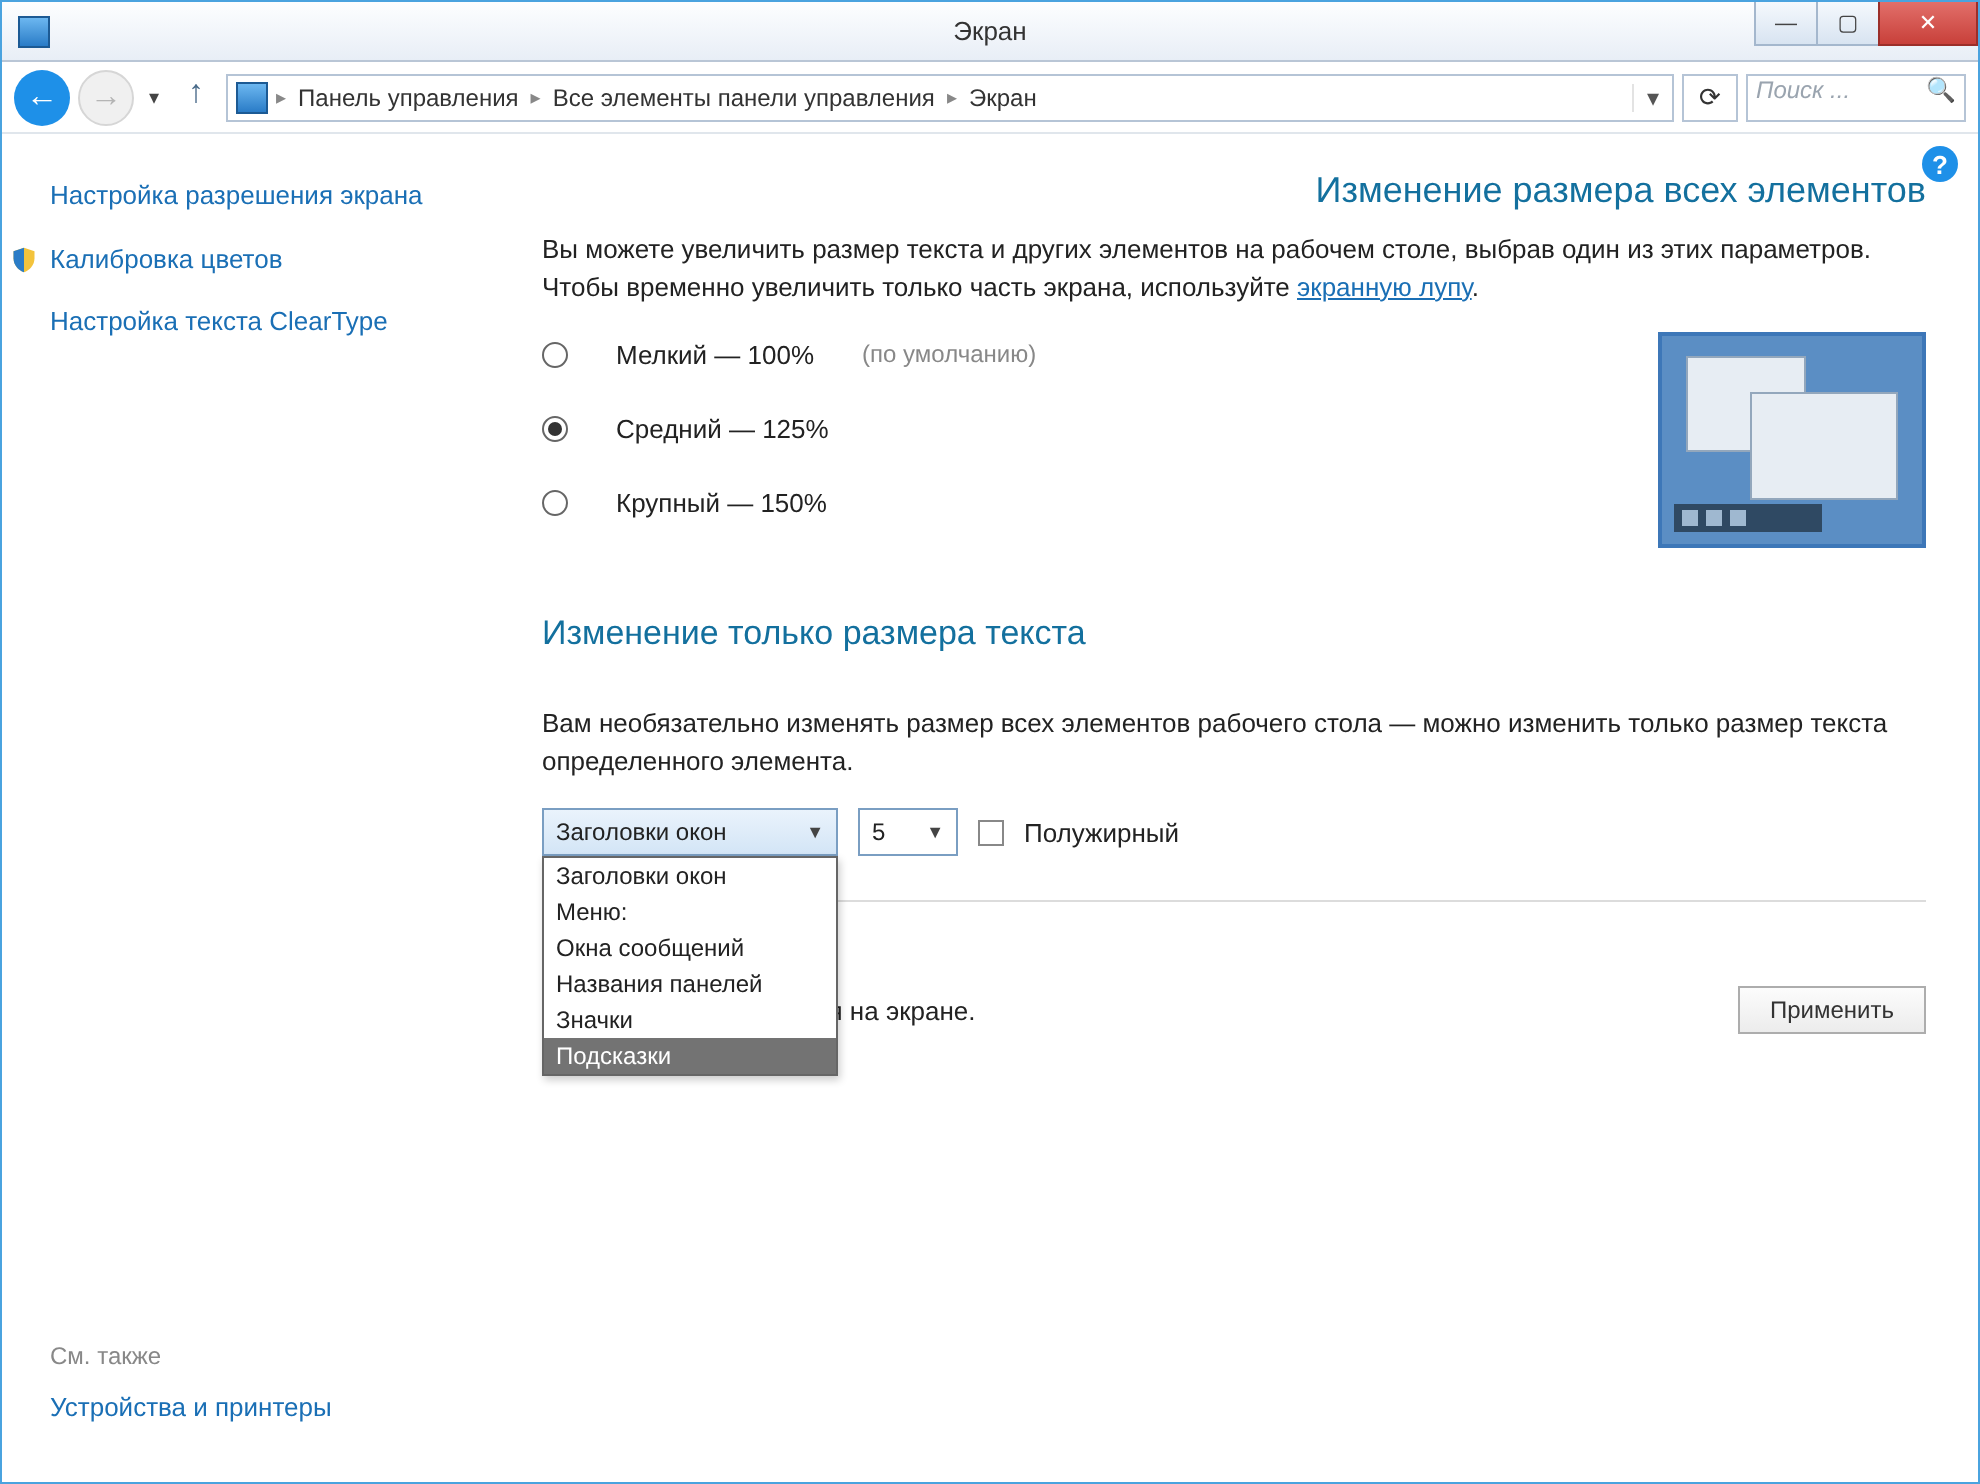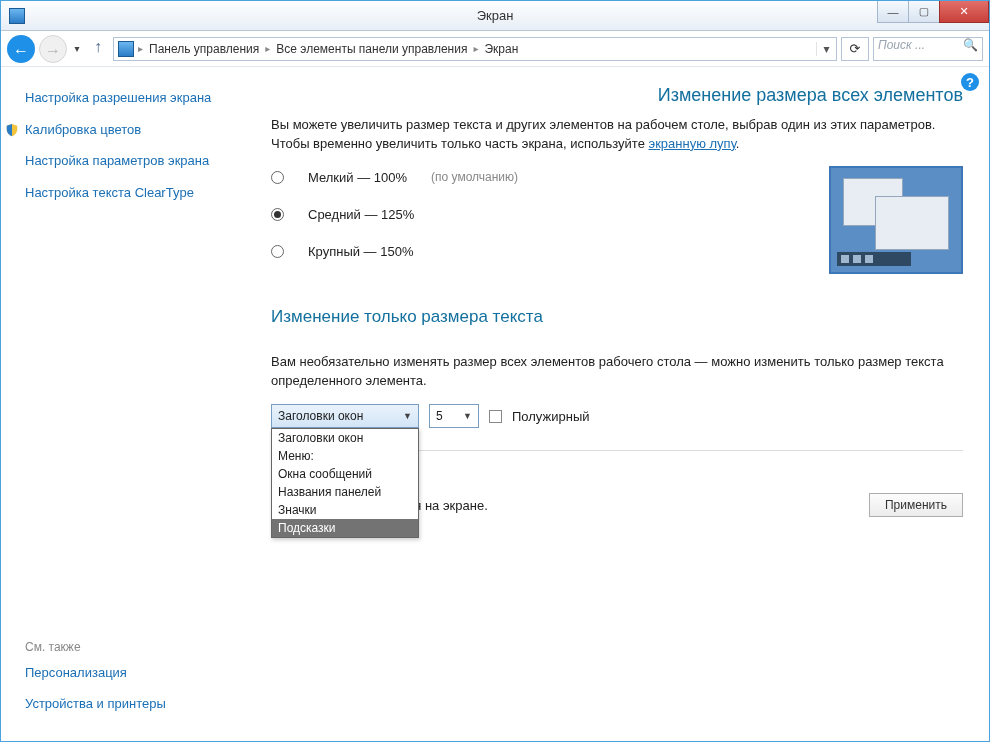--- a/index.html
+++ b/index.html
@@ -276,25 +276,23 @@
 <div class="content">
   <div class="sidebar">
     <div class="link">Настройка разрешения экрана</div>
     <div class="link with-shield">
       <svg class="shield-icon" viewBox="0 0 16 16">
           <path fill="#f3c33c" d="M8 1l6 2v4c0 4-3 7-6 8-3-1-6-4-6-8V3z"></path>
           <path fill="#2a7cc7" d="M8 1v14c-3-1-6-4-6-8V3z"></path>
         </svg>
       <span>Калибровка цветов</span>
     </div>
-    <div class="link">Настройка параметров экрана</div>
     <div class="link">Настройка текста ClearType</div>
     <div class="sidebar-spacer"></div>
     <div class="see-also">См. также</div>
-    <div class="link">Персонализация</div>
     <div class="link">Устройства и принтеры</div>
   </div>
 
   <div class="main">
     <div class="help-icon">?</div>
 
     <h1>Изменение размера всех элементов</h1>
     <p class="body-text">
       <span>Вы можете увеличить размер текста и других элементов на рабочем столе, выбрав один из этих параметров. Чтобы временно увеличить только часть экрана, используйте </span><a href="#">экранную лупу</a><span>.</span>
     </p>

